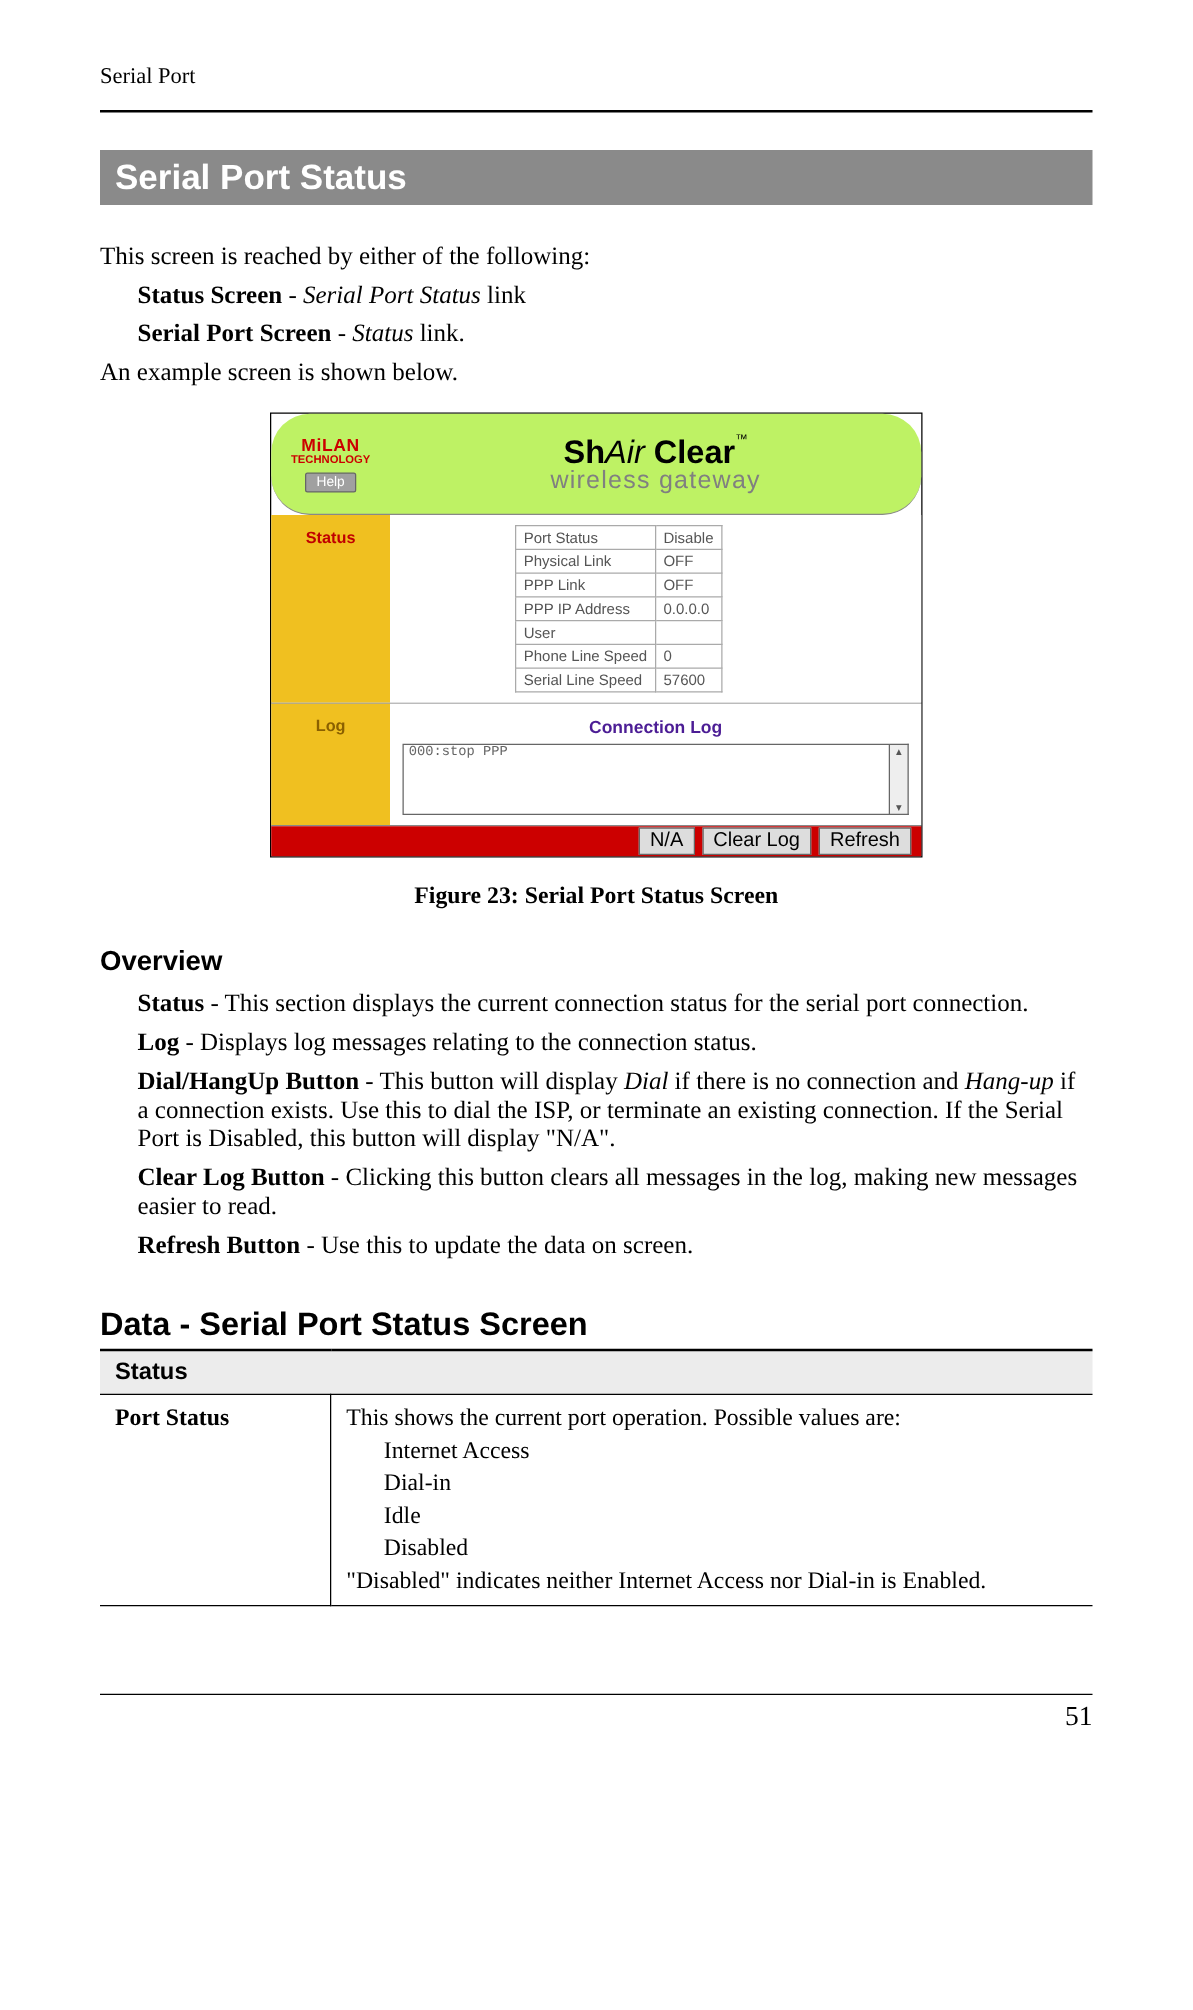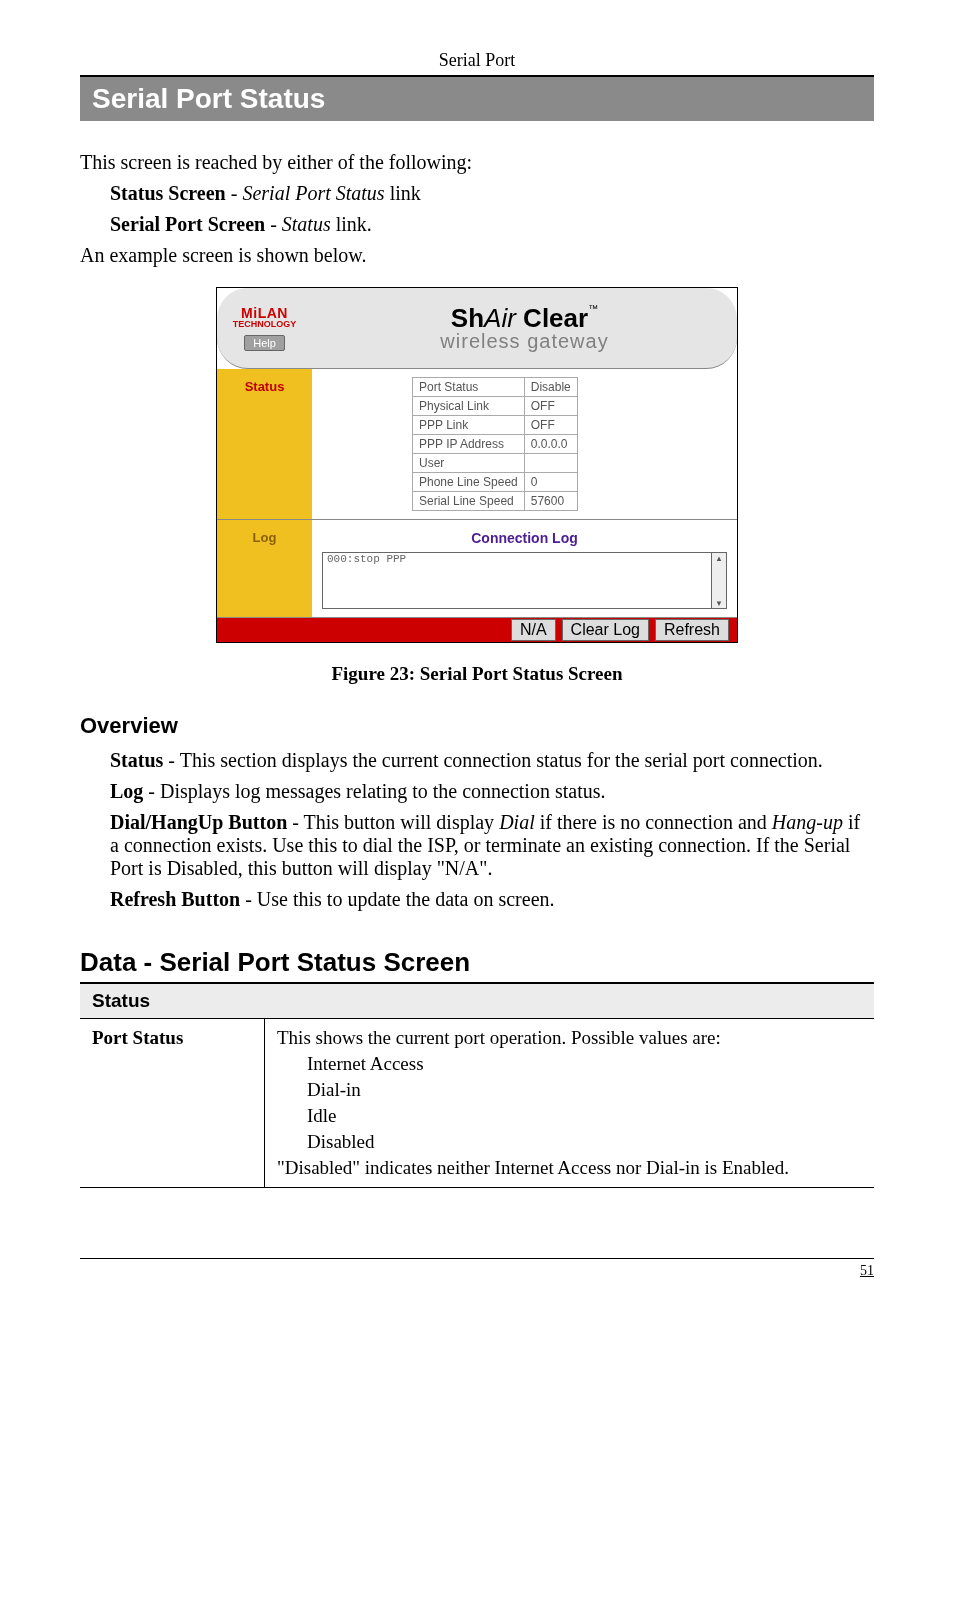--- a/index.html
+++ b/index.html
@@ -8,24 +8,25 @@
     font-family: "Times New Roman", Times, serif;
     background: #fff;
     color: #000;
     width: 954px;
   }
   .page {
     padding: 50px 80px 40px 80px;
     box-sizing: border-box;
   }
   .top-header {
-    text-align: center;
+    text-align: left;
     font-size: 18px;
-    padding-bottom: 4px;
+    padding-bottom: 17px;
     border-bottom: 2px solid #000;
+    margin-bottom: 30px;
   }
   .section-bar {
     background: #8a8a8a;
     color: #fff;
     font-family: Arial, Helvetica, sans-serif;
     font-weight: bold;
     font-size: 28px;
     padding: 6px 12px;
     margin-bottom: 30px;
   }
@@ -45,21 +46,21 @@
     text-align: center;
   }
   .device-ui {
     display: inline-block;
     border: 1px solid #000;
     width: 520px;
     text-align: left;
     font-family: Arial, Helvetica, sans-serif;
   }
   .ui-header {
-    background: #e5e5e5;
+    background: #bef264;
     display: flex;
     align-items: center;
     height: 80px;
     border-bottom: 1px solid #888;
     border-radius: 31px;
   }
   .ui-header-left {
     width: 95px;
     text-align: center;
   }
@@ -217,23 +218,22 @@
   }
   .cell-list { margin-left:30px; }
   .cell-list div { margin:4px 0; }
 
   .page-footer-line {
     border-top:1px solid #000;
     margin-top:70px;
   }
   .page-num {
     text-align:right;
-    font-size:14px;
+    font-size:22px;
     margin-top:4px;
-    text-decoration:underline;
   }
 </style>
 </head>
 <body>
 
 <div class="page">
 
   <div class="top-header">Serial Port</div>
 
   <div class="section-bar">Serial Port Status</div>
@@ -332,20 +332,23 @@
   <div class="subheading">Overview</div>
 
   <p class="body-text indent">
     <span class="bold">Status</span><span> - This section displays the current connection status for the serial port connection.</span>
   </p>
   <p class="body-text indent">
     <span class="bold">Log</span><span> - Displays log messages relating to the connection status.</span>
   </p>
   <p class="body-text indent">
     <span class="bold">Dial/HangUp Button</span><span> - This button will display </span><span class="italic">Dial</span><span> if there is no connection and </span><span class="italic">Hang-up</span><span> if a connection exists. Use this to dial the ISP, or terminate an existing connection. If the Serial Port is Disabled, this button will display "N/A".</span>
+  </p>
+  <p class="body-text indent">
+    <span class="bold">Clear Log Button</span><span> - Clicking this button clears all messages in the log, making new messages easier to read.</span>
   </p>
   <p class="body-text indent">
     <span class="bold">Refresh Button</span><span> - Use this to update the data on screen.</span>
   </p>
 
   <div class="data-heading">Data - Serial Port Status Screen</div>
 
   <table class="data-table">
     <tbody>
         <tr>

